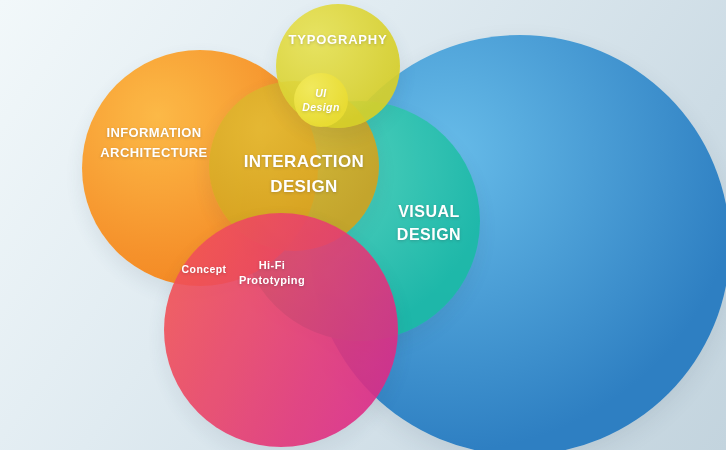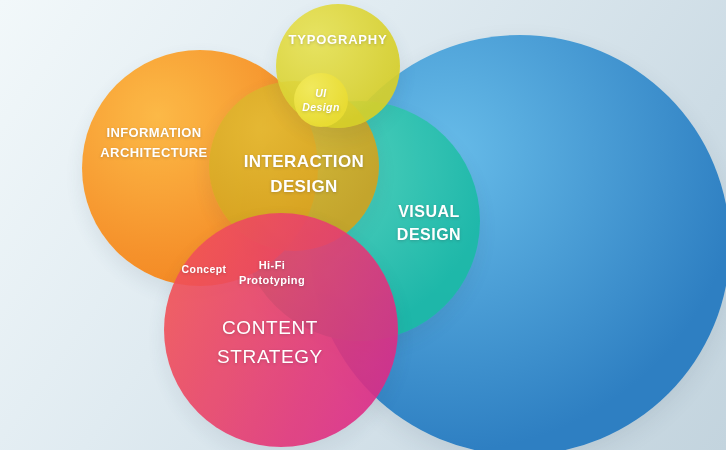--- a/index.html
+++ b/index.html
@@ -80,17 +80,15 @@
 ARCHITECTURE</div>
     <div class="lbl lbl-ui">UI
 Design</div>
     <div class="lbl lbl-ixd">INTERACTION
 DESIGN</div>
     <div class="lbl lbl-vd">VISUAL
 DESIGN</div>
     <div class="lbl lbl-hifi">Hi-Fi
 Prototyping</div>
     <div class="lbl lbl-concept">Concept</div>
-    <div class="lbl lbl-cs">CONTENT
-STRATEGY</div>
   </div>
 
 </div>
 
 </body></html>

